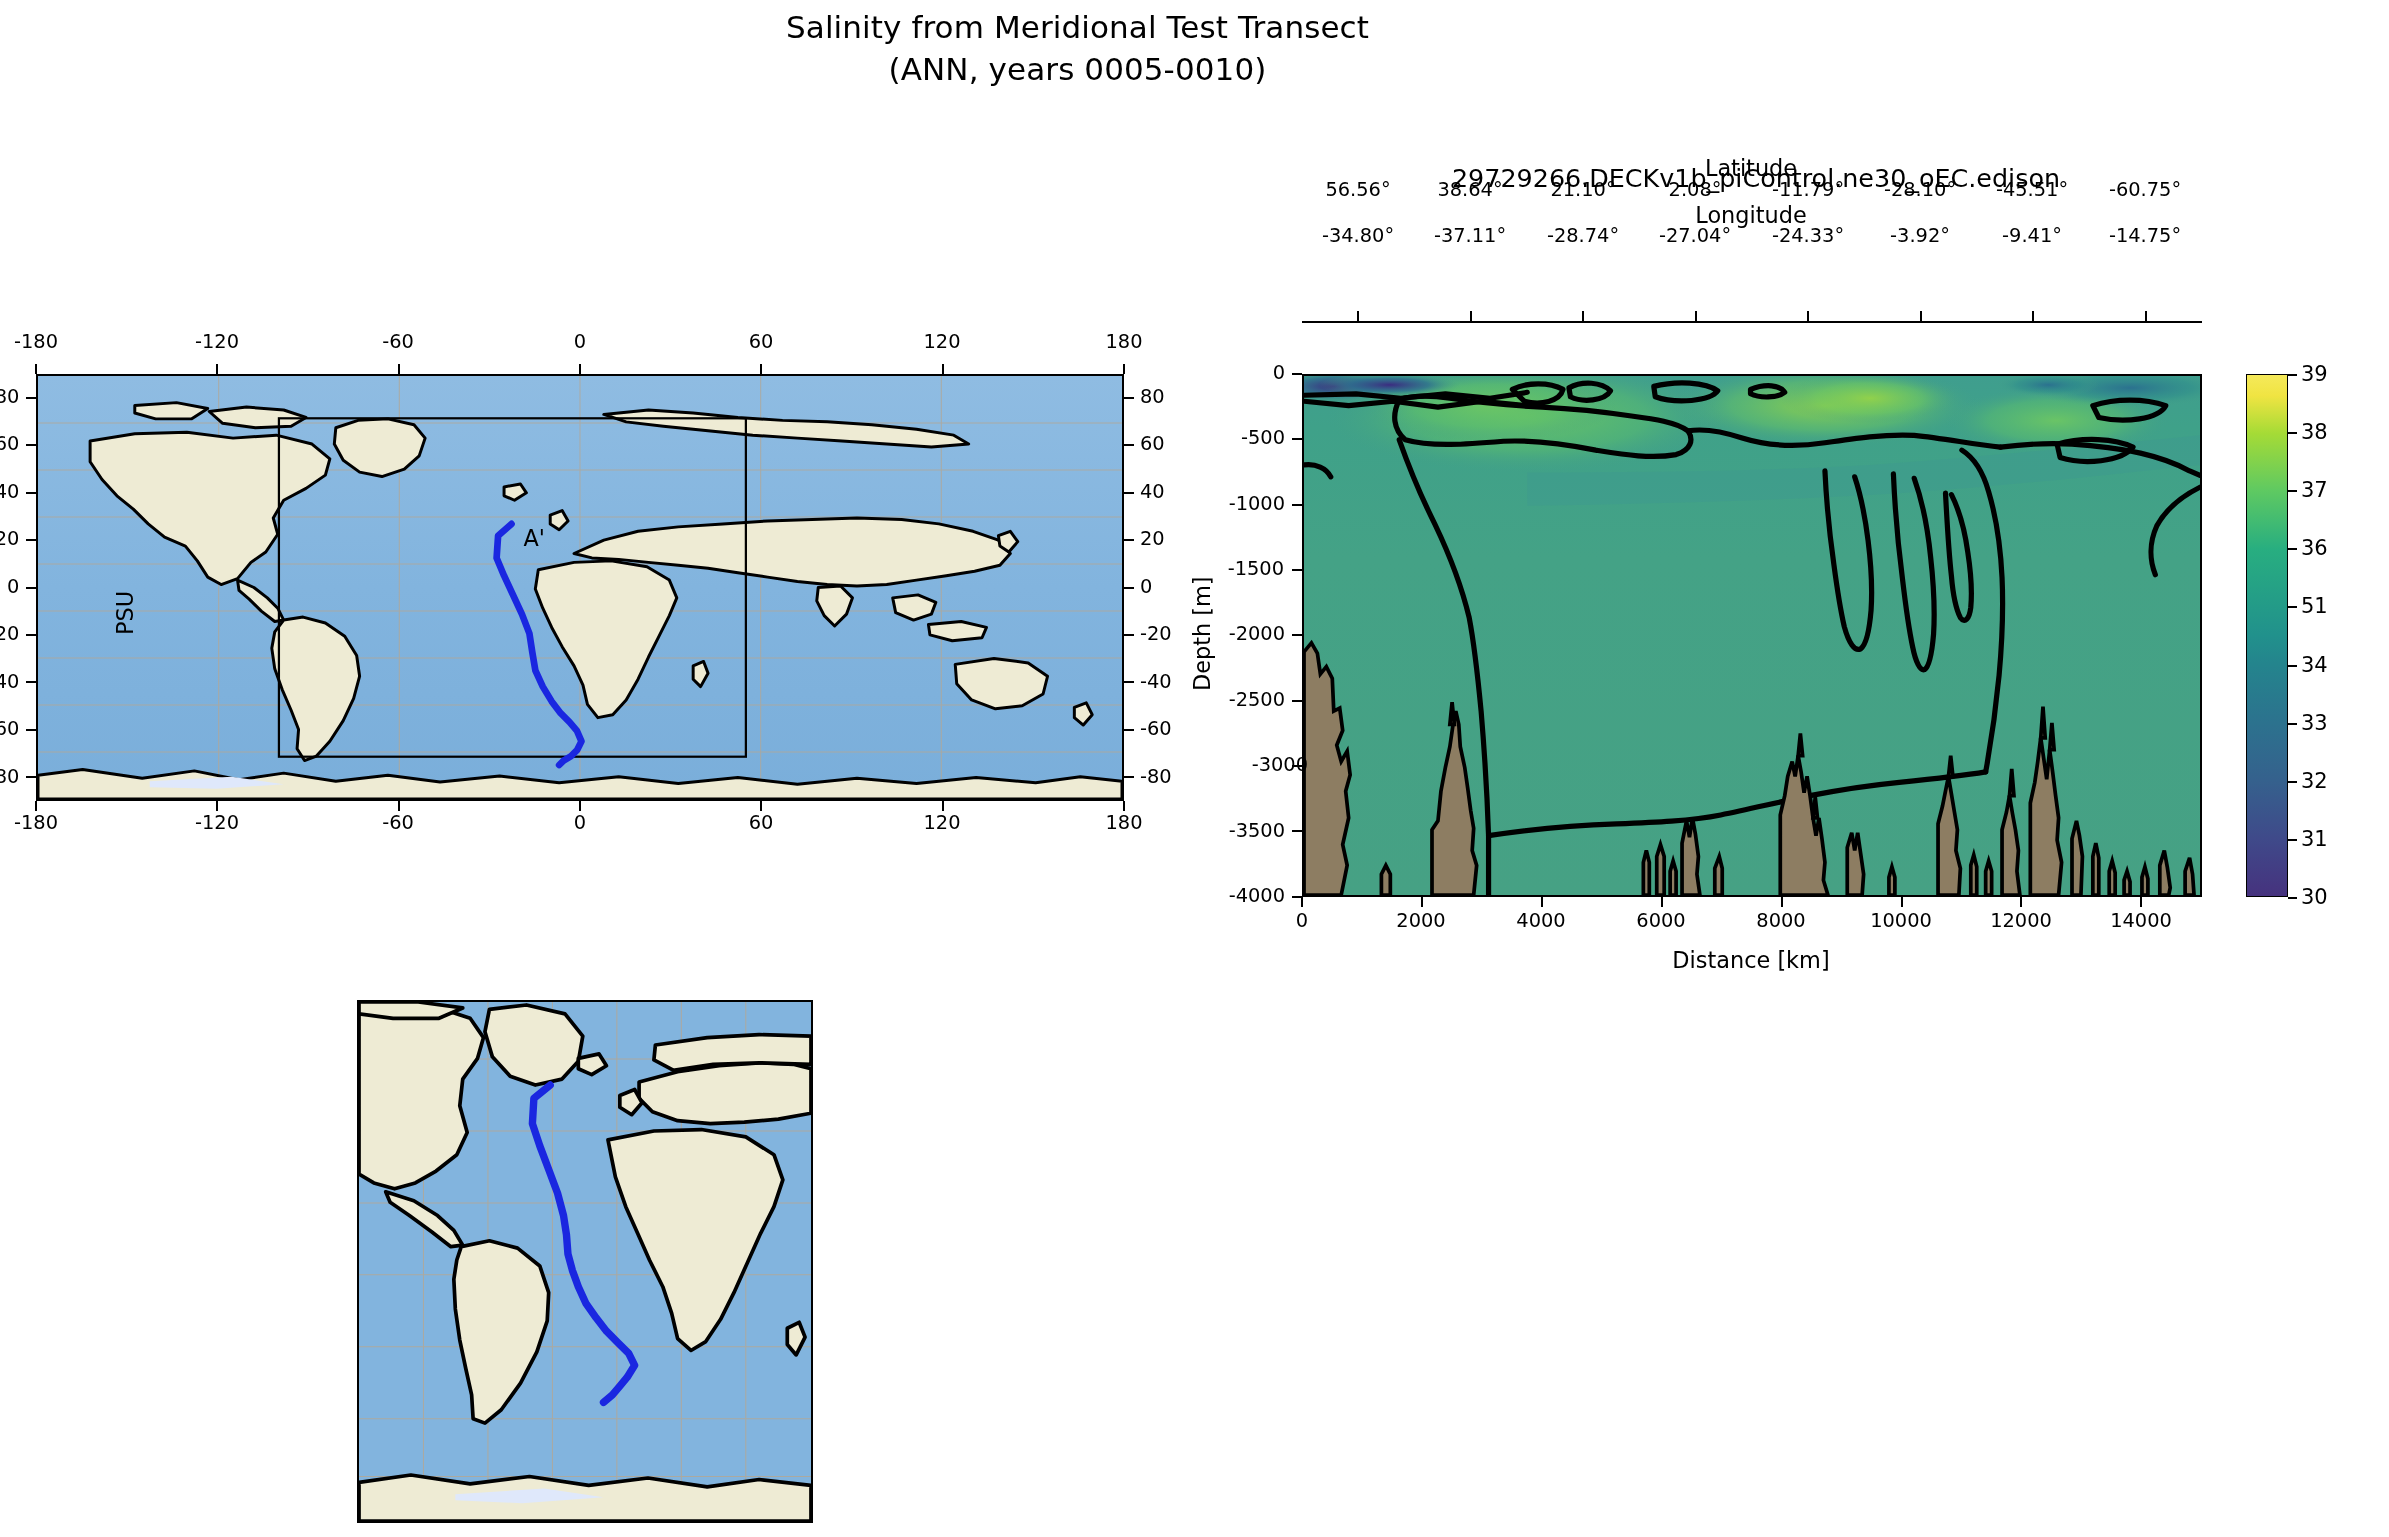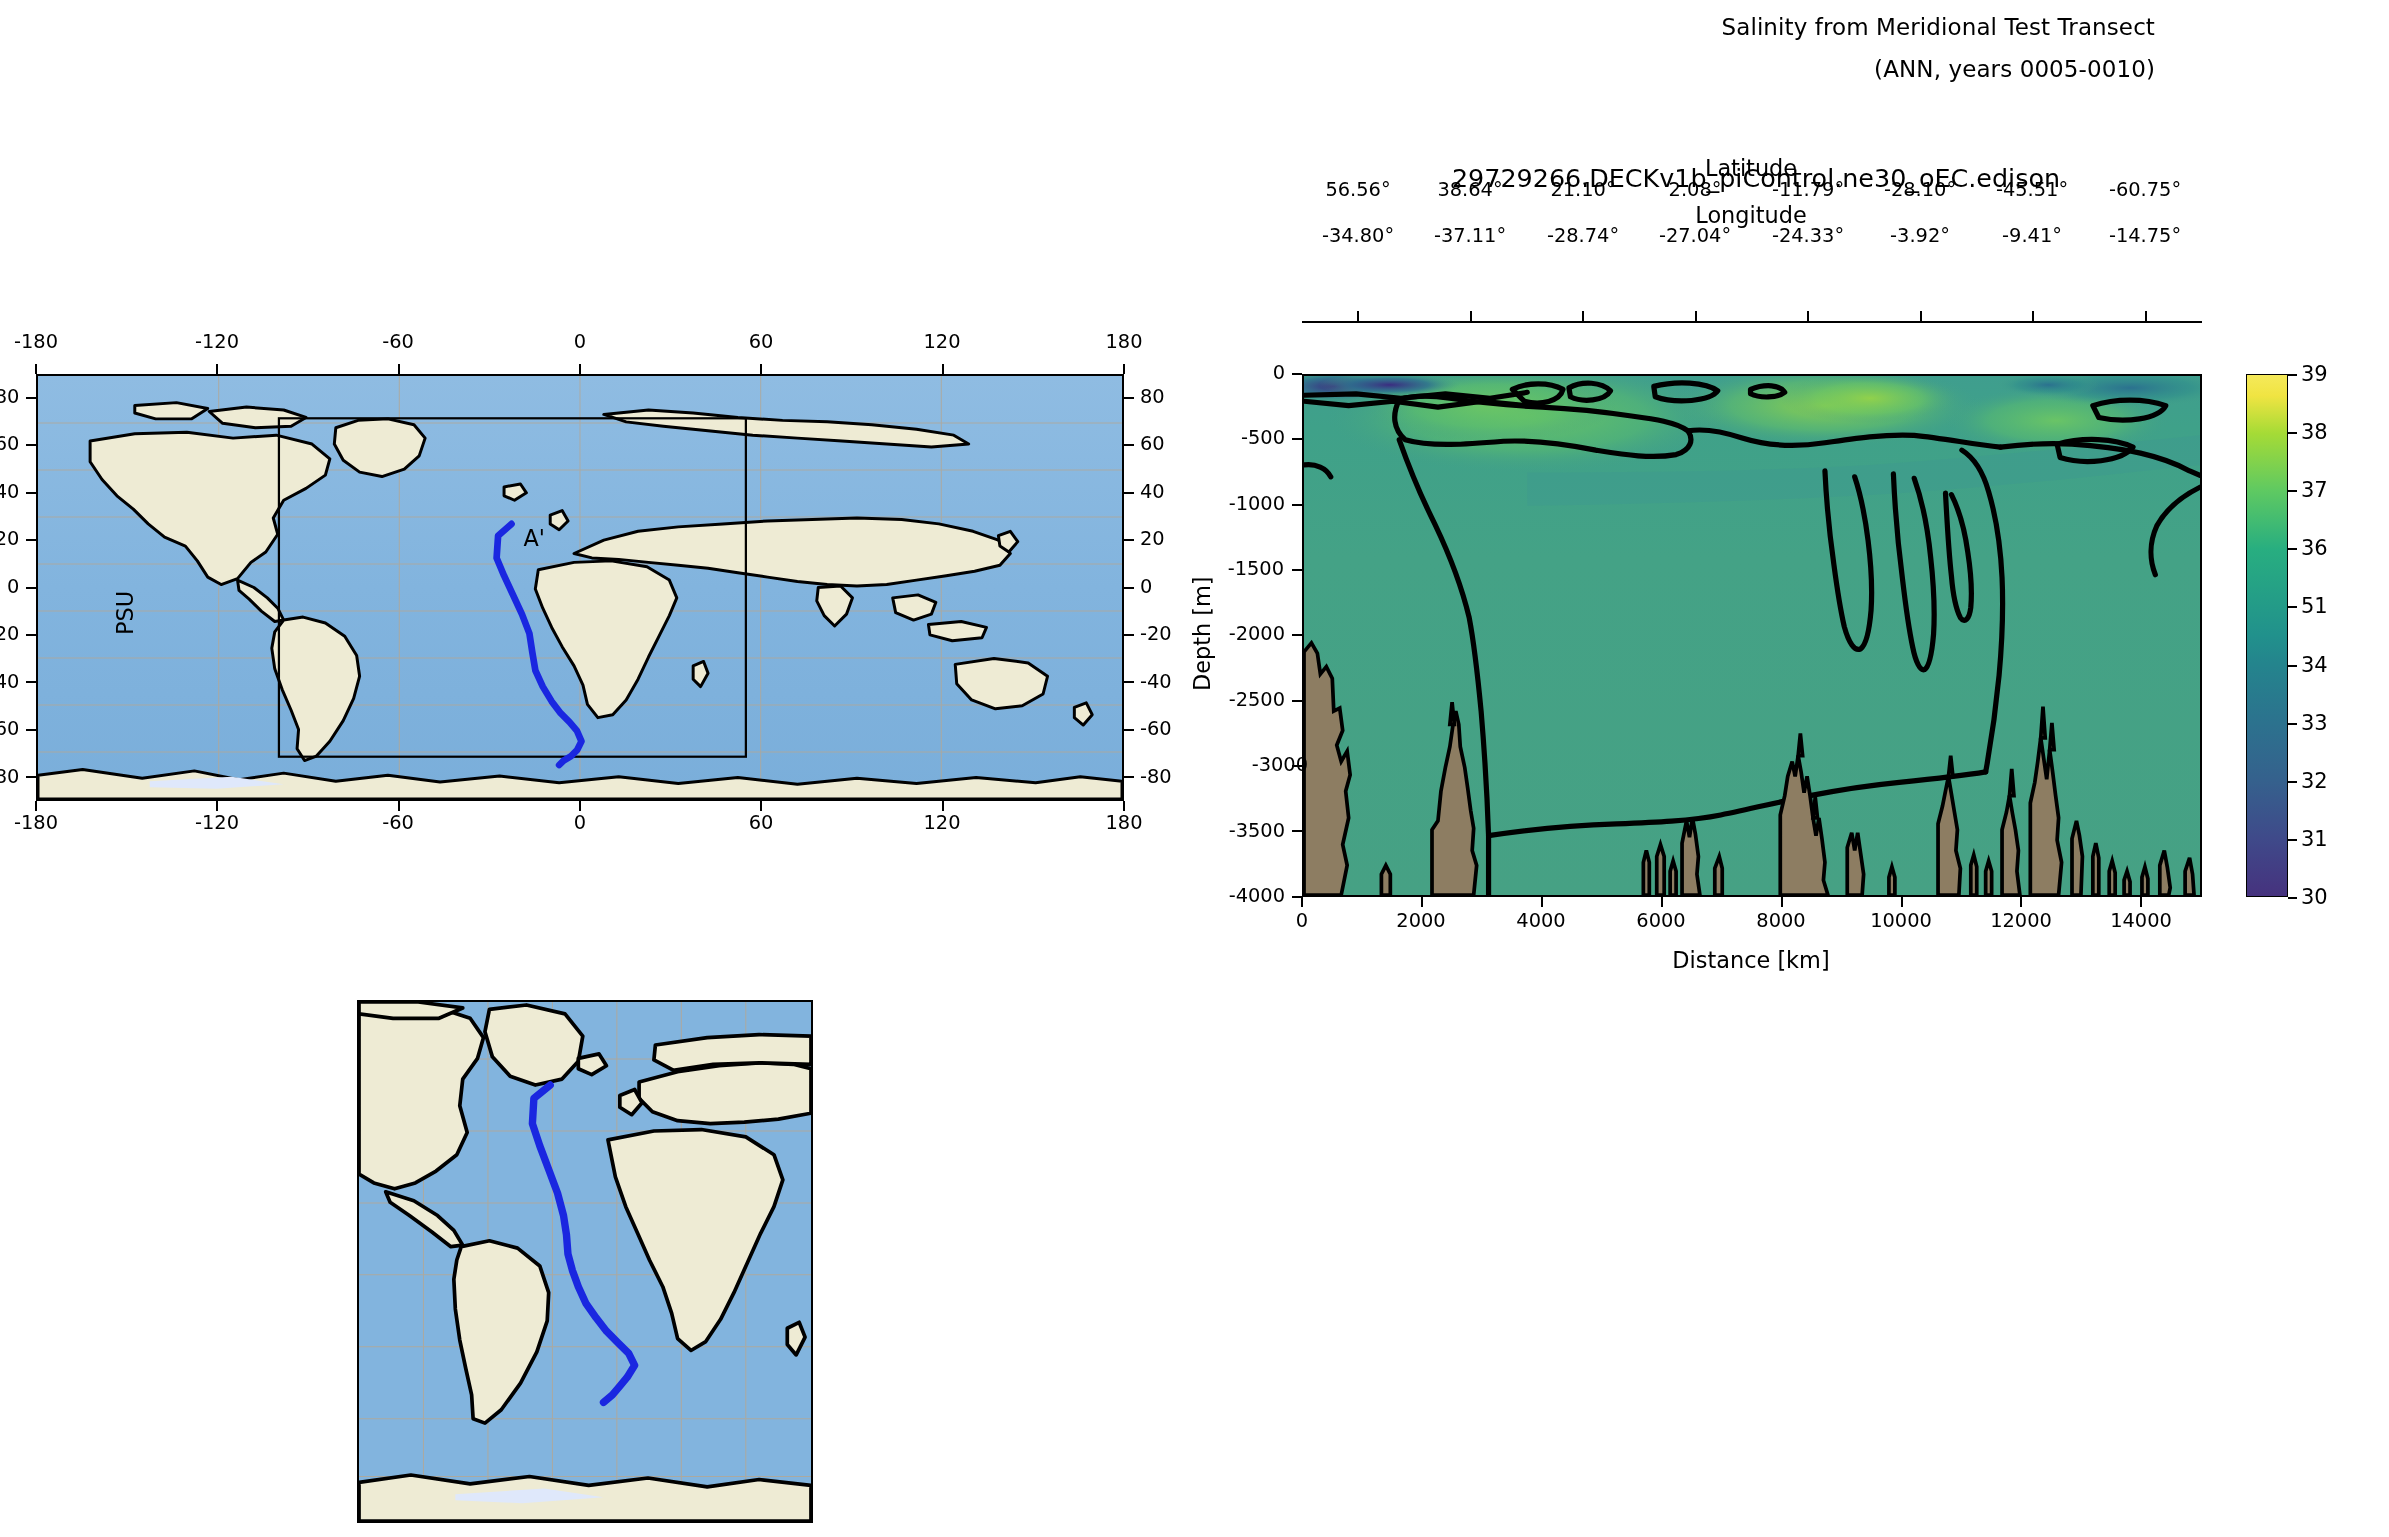--- a/index.html
+++ b/index.html
@@ -2,22 +2,22 @@
 <html style="font-size:12px"><head>
 <meta charset="utf-8">
 <style>
   html,body{margin:0;padding:0;background:#ffffff;}
   body{width:2389px;height:1538px;position:relative;
        font-family:"DejaVu Sans","Liberation Sans",sans-serif;color:#000;}
 
   .abs{position:absolute;}
 
   
-  #main-title{left:0;top:6px;width:2155px;text-align:right;
-              font-size:23px;line-height:42px;letter-spacing:0.1px;}
+  #main-title{left:0;top:6px;width:2155px;text-align:center;
+              font-size:31px;line-height:42px;letter-spacing:0.1px;}
   #panel-title{left:1233px;top:163px;width:1046px;text-align:center;font-size:25.4px;}
 
   
   .tick{position:absolute;font-size:19.4px;white-space:nowrap;}
   .tick.c{transform:translateX(-50%);}
   .tick.r{transform:translateX(-100%);}
   .axlabel{position:absolute;font-size:22.4px;white-space:nowrap;}
   .axlabel.c{transform:translateX(-50%);}
   .vlabel{position:absolute;font-size:22.4px;white-space:nowrap;
           transform-origin:0 0;transform:rotate(-90deg);}

